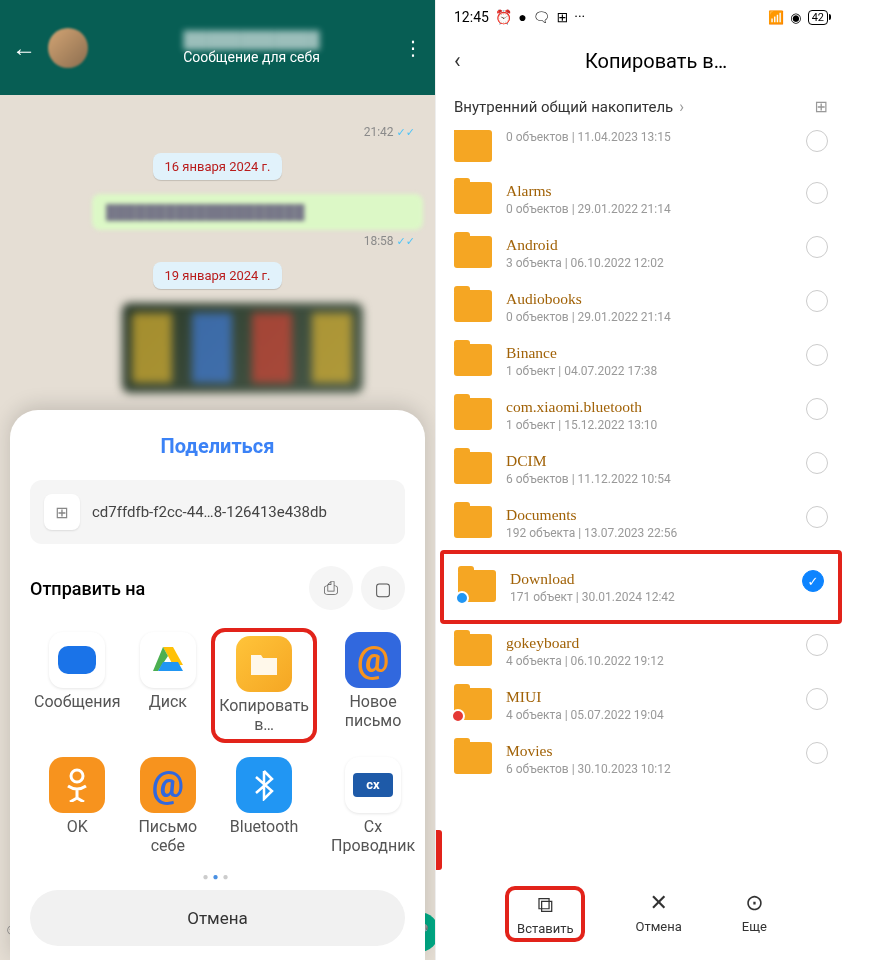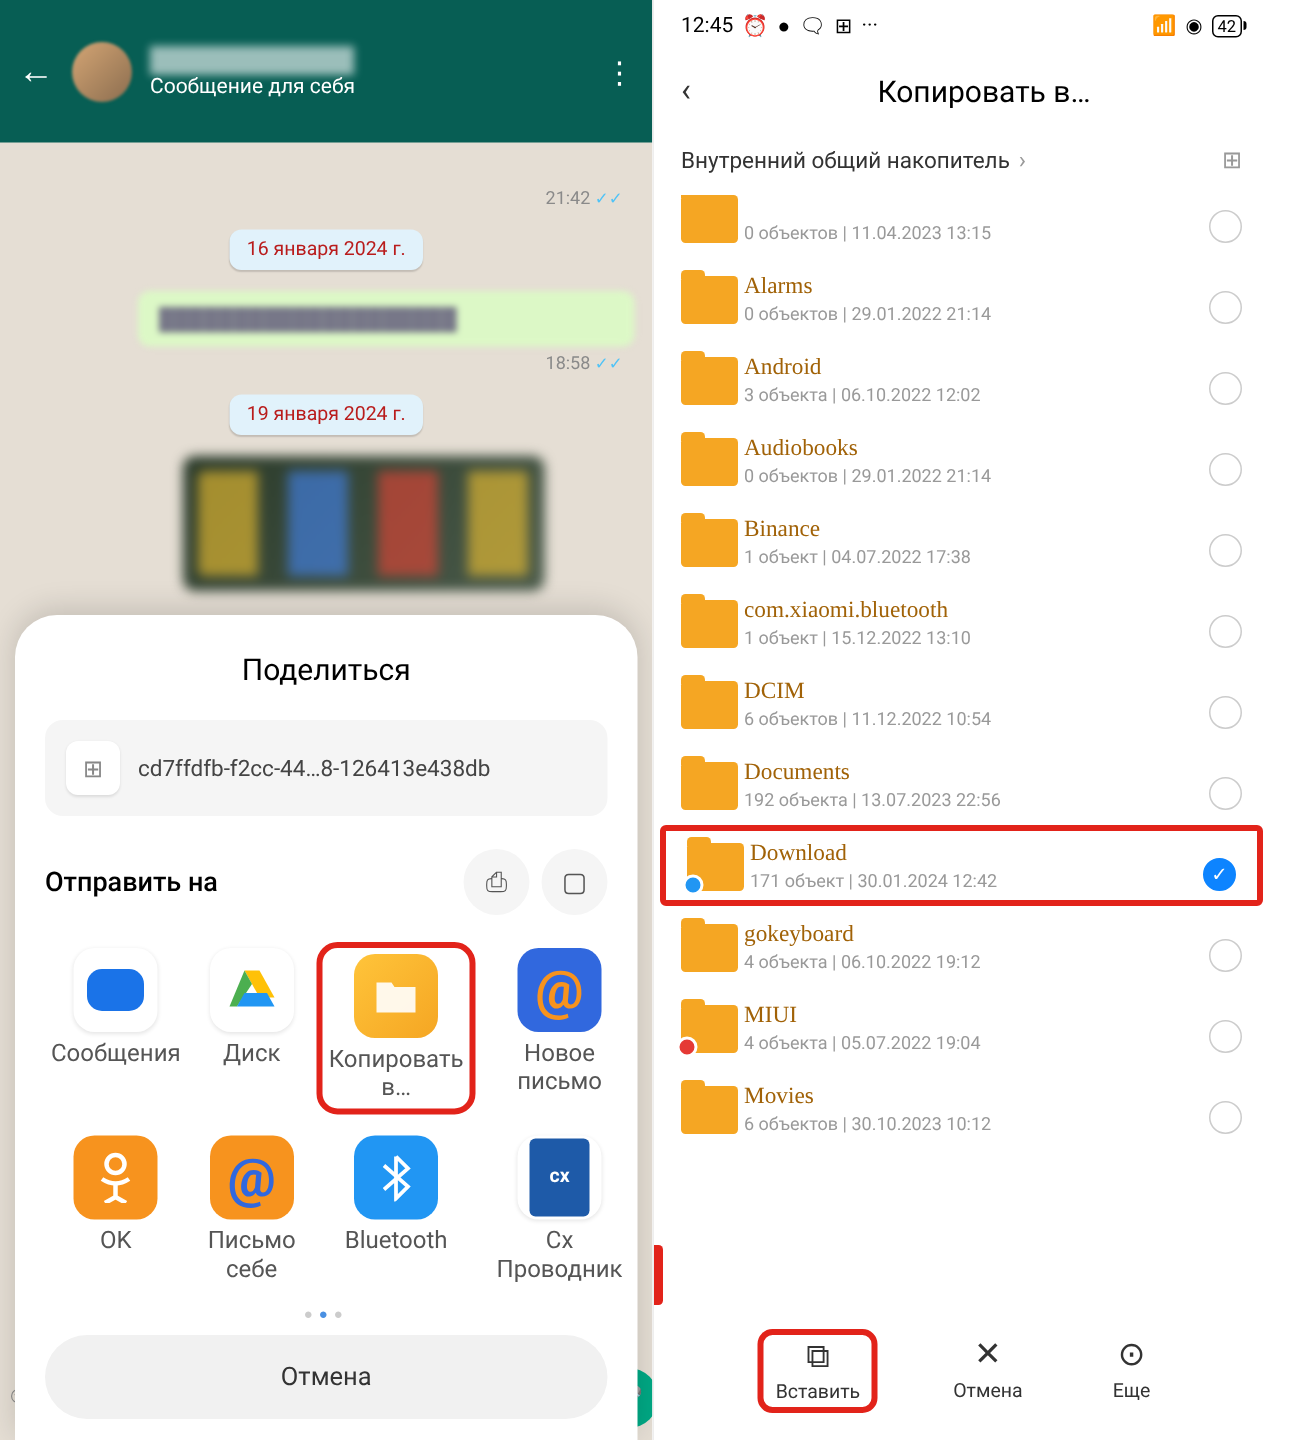--- a/index.html
+++ b/index.html
@@ -3,36 +3,36 @@
   <meta charset="utf-8">
   <style>
     * { margin: 0; padding: 0; box-sizing: border-box; font-family: -apple-system, Roboto, sans-serif; }
     body { width: 870px; height: 960px; display: flex; background: #fff; }
     
     
     .left-panel { width: 435px; height: 960px; position: relative; background: #e5ded4; overflow: hidden; }
     .wa-header { background: #075e54; height: 95px; display: flex; align-items: center; padding: 0 12px; color: #fff; }
     .back-arrow-wa { color: #fff; font-size: 24px; margin-right: 12px; }
     .avatar { width: 40px; height: 40px; border-radius: 50%; background: linear-gradient(135deg, #d4a574, #8b6d4f); margin-right: 12px; filter: blur(1px); }
-    .wa-title { flex: 1; }
+    .wa-title { flex: 1; text-align: center; }
     .wa-name { filter: blur(3px); font-size: 16px; color: rgba(255,255,255,0.6); }
     .wa-sub { font-size: 14px; }
     .wa-menu { font-size: 20px; }
     
     .chat-area { padding: 8px 12px; position: relative; margin-top: 22px; }
     .time-right { text-align: right; font-size: 12px; color: #8a8a8a; margin-bottom: 4px; padding-right: 8px; }
     .checks { color: #4fc3f7; font-size: 11px; }
     .date-chip { background: #e1f2fb; border-radius: 8px; padding: 6px 12px; font-size: 13px; color: #b91c1c; display: inline-block; margin: 6px auto; box-shadow: 0 1px 1px rgba(0,0,0,0.15); }
     .date-row { text-align: center; margin: 8px 0; }
     .blur-msg { background: #dcf8c6; border-radius: 8px; padding: 10px 14px; margin: 4px 0 4px 80px; filter: blur(2px); color: #778; font-size: 14px; }
     .app-grid-img { margin: 8px 60px 0 110px; height: 90px; background: linear-gradient(135deg, #2a3a2a 0%, #3a4a3a 50%, #4a5a4a 100%); border-radius: 8px; filter: blur(4px); position: relative; }
     .app-grid-img::before { content: ''; position: absolute; inset: 10px; background: repeating-linear-gradient(90deg, #f4c430 0 40px, transparent 40px 60px, #4285f4 60px 100px, transparent 100px 120px, #ea4335 120px 160px, transparent 160px 180px); opacity: 0.6; border-radius: 4px; }
     
     .share-sheet { position: absolute; bottom: 0; left: 10px; right: 10px; background: #fff; border-radius: 28px 28px 0 0; padding: 24px 20px 14px; box-shadow: 0 -4px 20px rgba(0,0,0,0.15); }
-    .share-title { text-align: center; font-size: 20px; font-weight: 400; color: #000000; margin-bottom: 22px; }
+    .share-title { text-align: center; font-size: 20px; font-weight: 700; color: #3b82f6; margin-bottom: 22px; }
     .file-box { background: #f5f5f5; border-radius: 12px; padding: 14px; display: flex; align-items: center; gap: 12px; margin-bottom: 22px; }
     .file-ic { width: 36px; height: 36px; background: #fff; border-radius: 8px; display: flex; align-items: center; justify-content: center; color: #888; font-size: 16px; box-shadow: 0 1px 2px rgba(0,0,0,0.1); }
     .file-name { font-size: 15px; color: #444; }
     
     .send-row { display: flex; align-items: center; justify-content: space-between; margin-bottom: 18px; }
     .send-label { font-size: 18px; font-weight: 500; }
     .send-icons { display: flex; gap: 8px; }
     .circ-btn { width: 44px; height: 44px; border-radius: 50%; background: #f5f5f5; display: flex; align-items: center; justify-content: center; font-size: 18px; color: #555; }
     
     .app-grid { display: grid; grid-template-columns: repeat(4, 1fr); gap: 10px; margin-bottom: 12px; }
@@ -70,22 +70,22 @@
     .fm-header { display: flex; align-items: center; padding: 14px 18px; }
     .fm-back { font-size: 22px; color: #333; width: 30px; }
     .fm-title { flex: 1; text-align: center; font-size: 20px; font-weight: 400; }
     
     .breadcrumb { display: flex; align-items: center; justify-content: space-between; padding: 10px 18px 14px; }
     .crumb-text { font-size: 15px; color: #333; }
     .crumb-chev { color: #999; margin-left: 2px; }
     .grid-toggle { font-size: 16px; color: #999; }
     
     .folder-list { flex: 1; overflow: hidden; }
-    .folder-row { display: flex; align-items: flex-end; padding: 10px 18px; gap: 4px; }
-    .folder-row.sel { border: 4px solid #e2231a; border-radius: 4px; margin: 0 4px; padding: 6px 14px; }
+    .folder-row { display: flex; align-items: flex-start; padding: 10px 18px; gap: 14px; }
+    .folder-row.sel { border: 4px solid #e2231a; border-radius: 4px; margin: 0 4px; padding: 16px 14px; }
     .folder-ic { width: 38px; height: 32px; background: #f5a623; border-radius: 3px; position: relative; flex-shrink: 0; }
     .folder-ic::before { content: ''; position: absolute; top: -4px; left: 0; width: 16px; height: 6px; background: #f5a623; border-radius: 3px 3px 0 0; }
     .folder-badge { position: absolute; bottom: -3px; left: -3px; width: 14px; height: 14px; border-radius: 50%; background: #2196f3; border: 2px solid #fff; }
     .folder-badge-r { background: #e53935; }
     .folder-info { flex: 1; }
     .folder-name { font-size: 15.5px; color: #a16207; margin-bottom: 2px; font-family: Liberation Serif, serif; }
     .folder-meta { font-size: 12px; color: #999; }
     .radio { width: 22px; height: 22px; border: 1.5px solid #ccc; border-radius: 50%; flex-shrink: 0; }
     .radio.checked { background: #0d84ff; border-color: #0d84ff; display: flex; align-items: center; justify-content: center; color: #fff; font-size: 13px; }
     
@@ -185,21 +185,21 @@
       <div class="app-item">
         <div class="app-icon ic-bt">
             <svg width="20" height="32" viewBox="0 0 20 32">
               <path d="M10 2 L10 30 L18 22 L2 8 M10 2 L18 10 L2 24" stroke="#fff" stroke-width="2.5" fill="none"></path>
             </svg>
           </div>
         <div class="app-label">Bluetooth</div>
       </div>
       <div class="app-item">
         <div class="app-icon ic-cx">
-            <div style="width:40px;height:52px;background:#1e5aa8;border-radius:4px;display:flex;align-items:center;justify-content:center;color:#fff;font-size:13px;font-weight:bold">cx</div>
+            <div style="width:40px;height:24px;background:#1e5aa8;border-radius:4px;display:flex;align-items:center;justify-content:center;color:#fff;font-size:13px;font-weight:bold">cx</div>
           </div>
         <div class="app-label">Cx Проводник</div>
       </div>
     </div>
     <div class="dots-ind">●<span class="active">●</span>●</div>
     <button class="cancel-btn">Отмена</button>
   </div>
 </div>
 
 <div class="right-panel">

